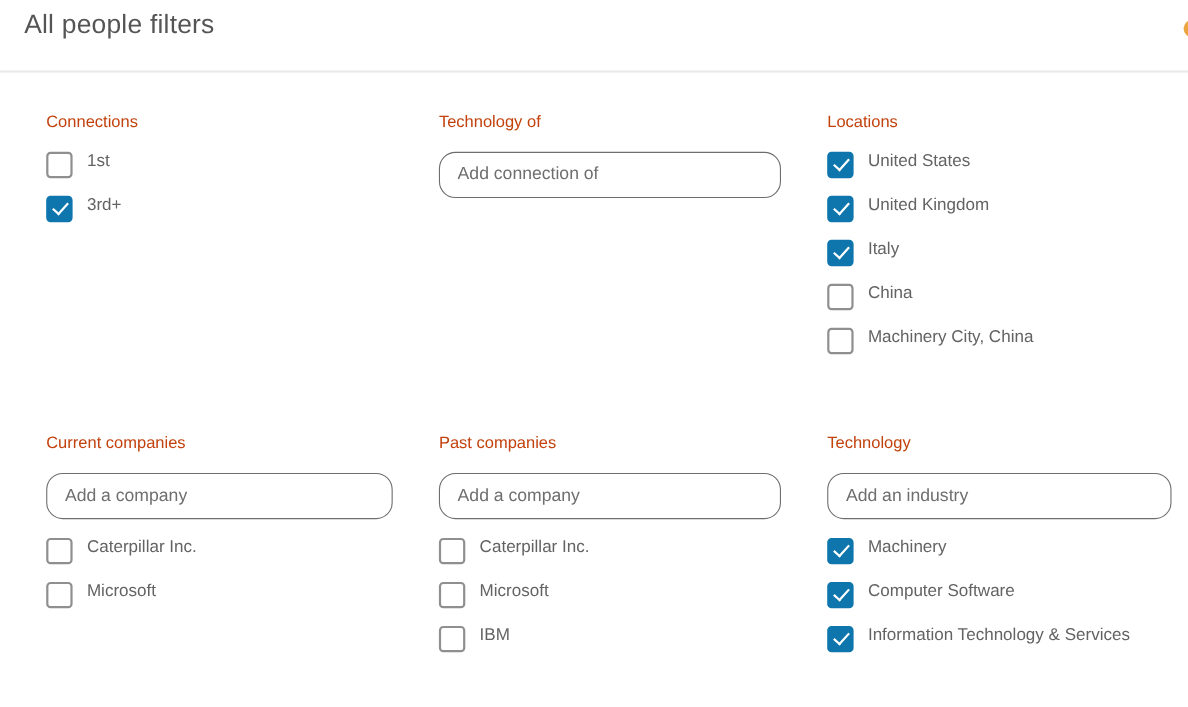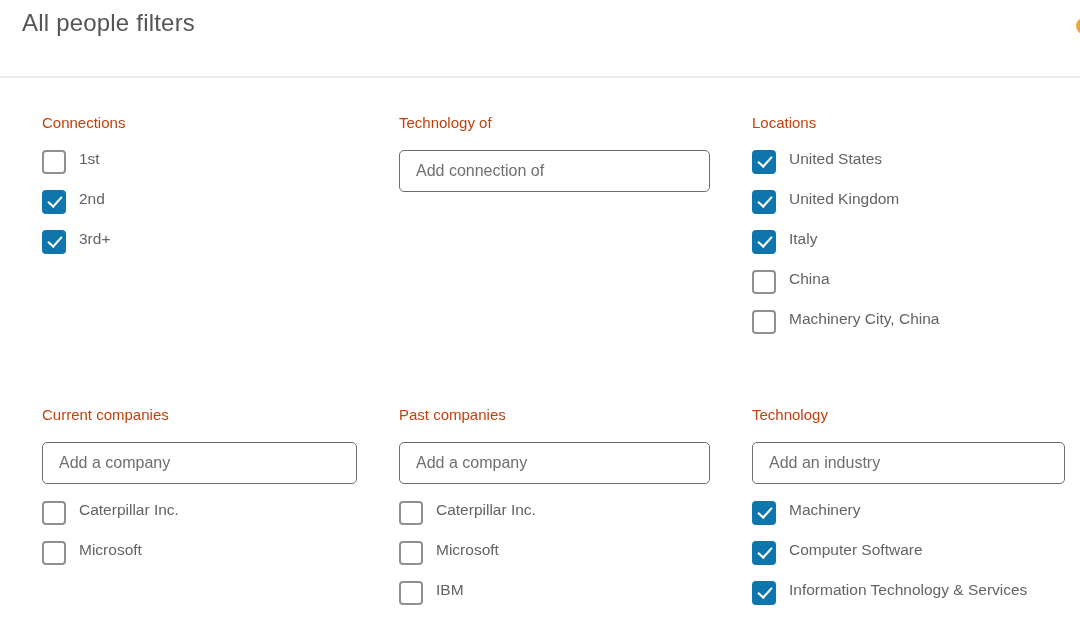--- a/index.html
+++ b/index.html
@@ -4,21 +4,21 @@
 <style>
   * { margin: 0; padding: 0; box-sizing: border-box; }
   html, body {
     width: 1080px; height: 643px;
     background: #ffffff;
     font-family: "Liberation Sans", sans-serif;
     overflow: hidden;
   }
   .header {
     position: relative;
-    height: 78px;
+    height: 66px;
     border-bottom: 2px solid #e9e9e9;
     padding: 9px 0 0 22px;
   }
   .page-title {
     font-size: 24px;
     font-weight: 400;
     color: #555555;
     letter-spacing: 0.2px;
   }
   .edge-dot {
@@ -39,21 +39,21 @@
   .section-label {
     font-size: 15px;
     color: #c2410c;
     margin-bottom: 19px;
   }
   .filter-input {
     display: block;
     width: 100%;
     height: 42px;
     border: 1.5px solid #6e6e6e;
-    border-radius: 5px;
+    border-radius: 15px;
     padding: 0 16px;
     font-family: "Liberation Sans", sans-serif;
     font-size: 16px;
     color: #444444;
     margin-bottom: 17px;
     outline: none;
     background: #ffffff;
   }
   .filter-input::placeholder { color: #6e6e6e; opacity: 1; }
   .option-row {
@@ -99,24 +99,20 @@
   <div class="edge-dot"></div>
 </div>
 
 <div class="filters-grid">
 
   <div class="section">
     <div class="section-label">Connections</div>
     <div class="option-row">
       <span class="checkbox" data-checked="false"></span>
       <span class="option-label">1st</span>
-    </div>
-    <div class="option-row">
-      <span class="checkbox" data-checked="true"></span>
-      <span class="option-label">2nd</span>
     </div>
     <div class="option-row">
       <span class="checkbox" data-checked="true"></span>
       <span class="option-label">3rd+</span>
     </div>
   </div>
 
   <div class="section">
     <div class="section-label">Technology of</div>
     <input type="text" class="filter-input" placeholder="Add connection of" style="">

